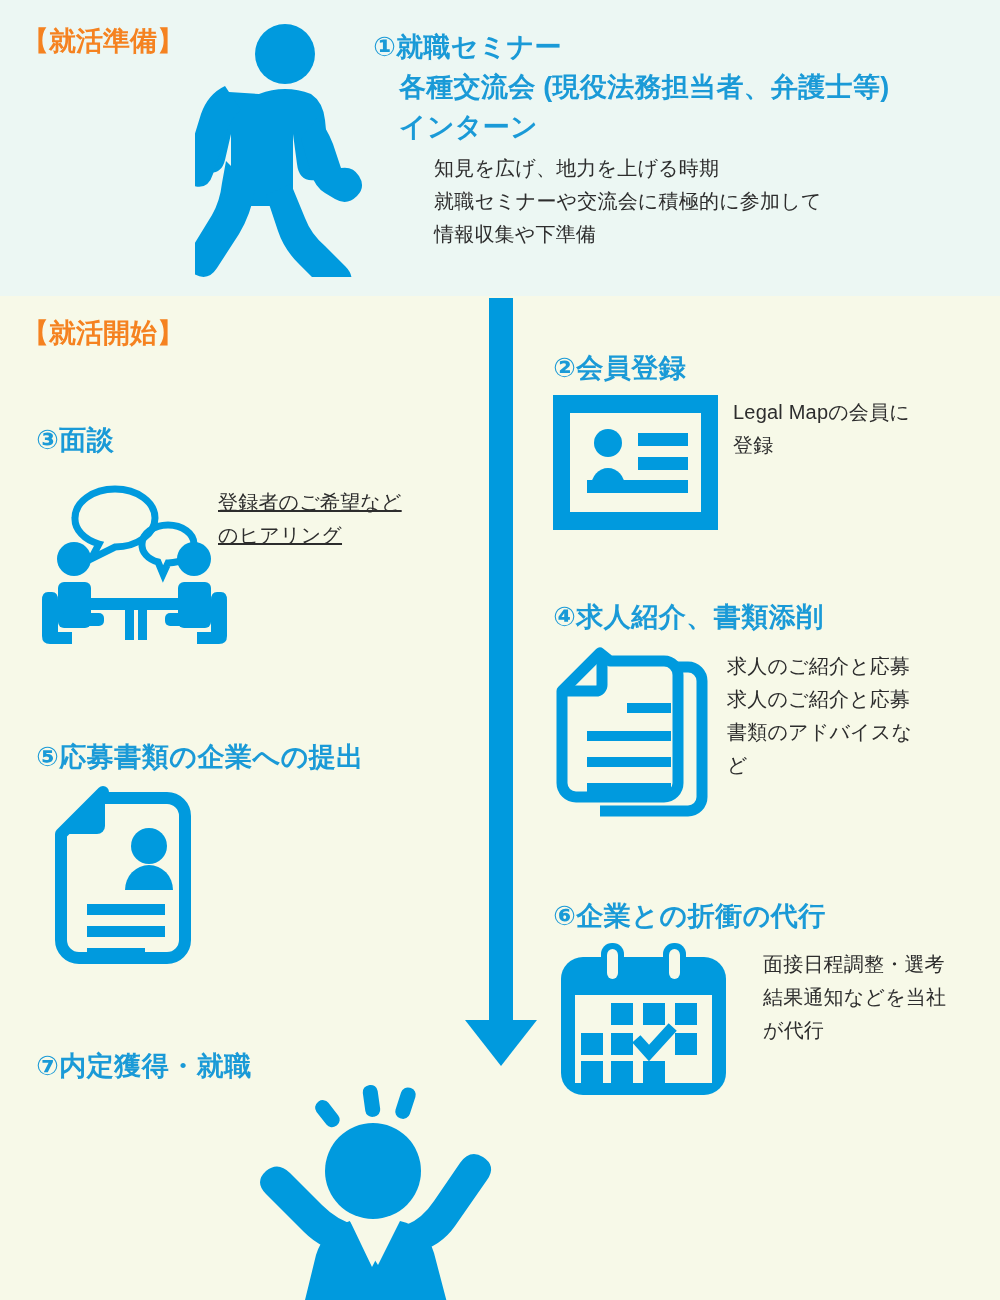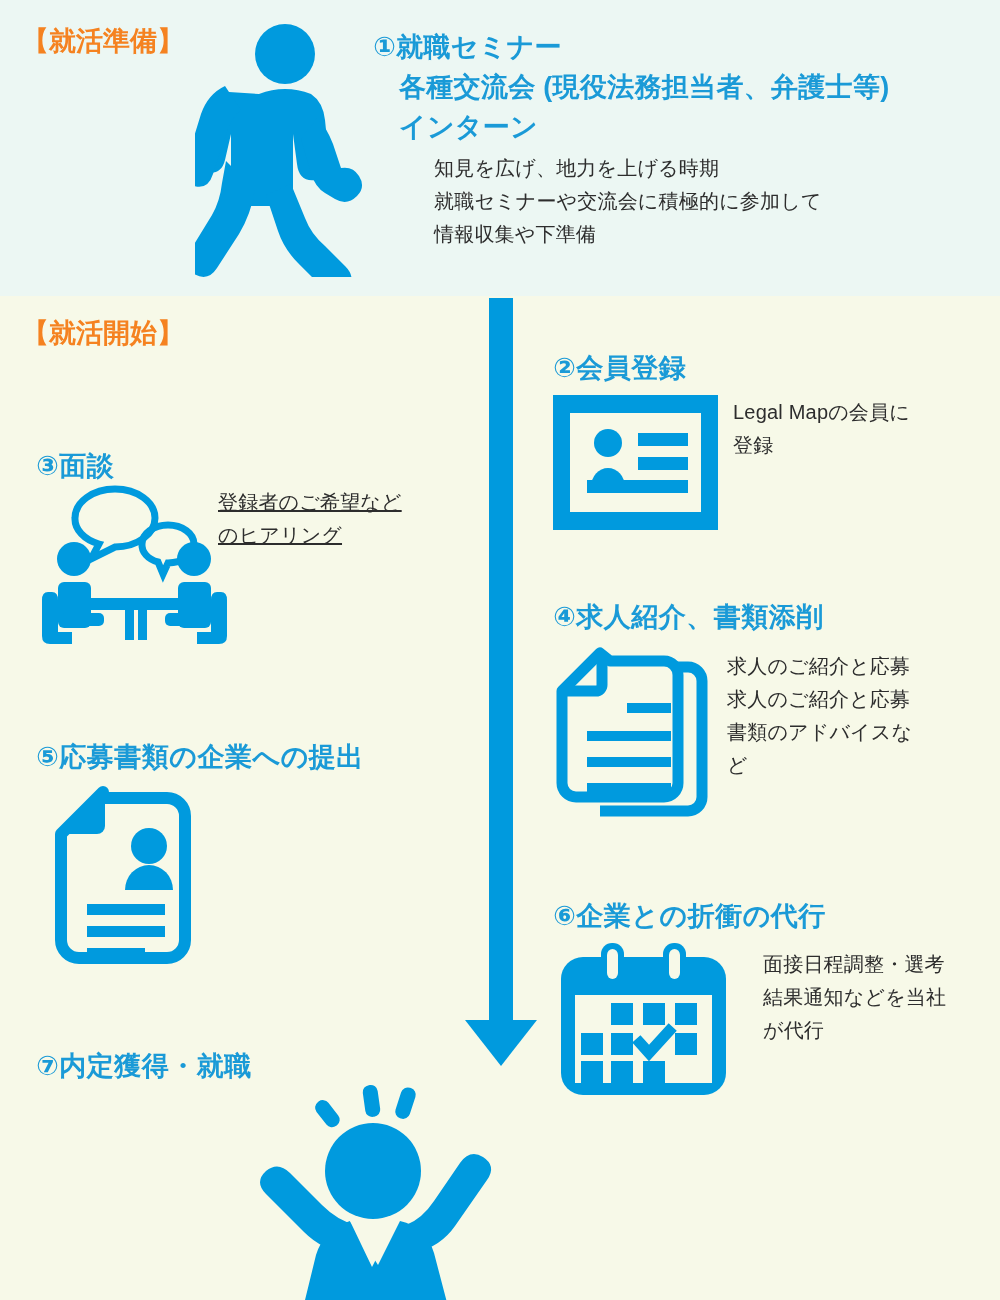--- a/index.html
+++ b/index.html
@@ -168,21 +168,21 @@
       <rect x="85" y="62" width="50" height="13" fill="#009ADE"></rect>
       <rect x="34" y="85" width="101" height="13" fill="#009ADE"></rect>
     </svg>
   </div>
 
   <div class="desc" style="left:733px; top:396px;">
     <div>Legal Mapの会員に</div>
     <div>登録</div>
   </div>
 
-  <div class="step-title" style="left:36px; top:450px;text-align:right;">③面談</div>
+  <div class="step-title" style="left:36px; top:424px;text-align:right;">③面談</div>
 
   <div class="icon" style="left:42px; top:482px;">
     <svg width="190" height="165" viewBox="0 0 190 165">
       <g fill="none" stroke="#009ADE" stroke-width="7">
 
         <path d="M33,36 a40,29 0 1 1 80,0 a40,29 0 0 1 -40,29 l-24,12 l8,-15 a38,27 0 0 1 -24,-26 z"></path>
 
         <path d="M100,62 a26,19 0 1 1 52,0 a26,19 0 0 1 -26,19 l-5,11 l-5,-12 a24,18 0 0 1 -16,-18 z"></path>
       </g>
       <g fill="#009ADE">

